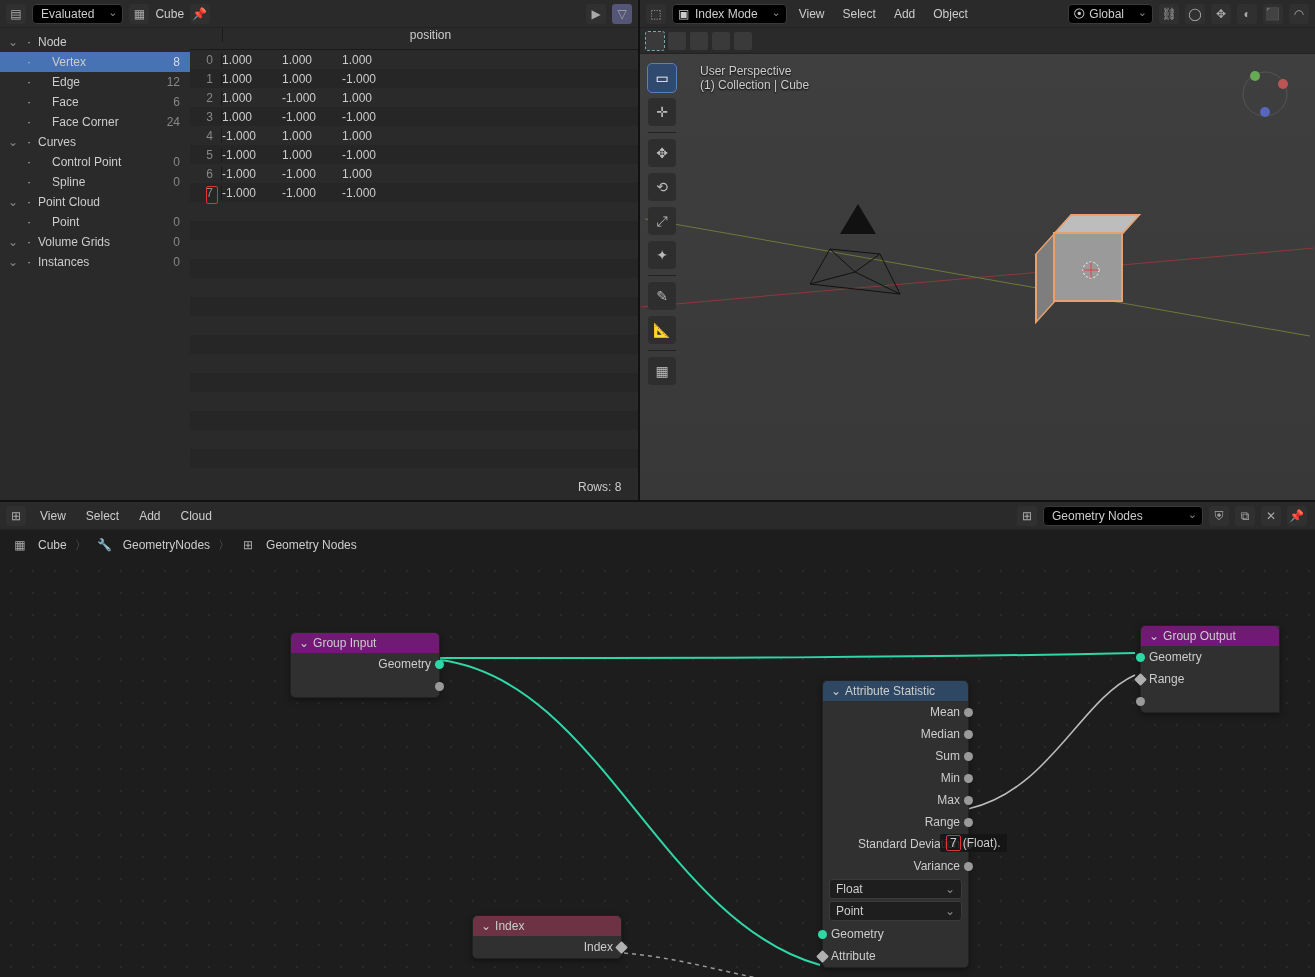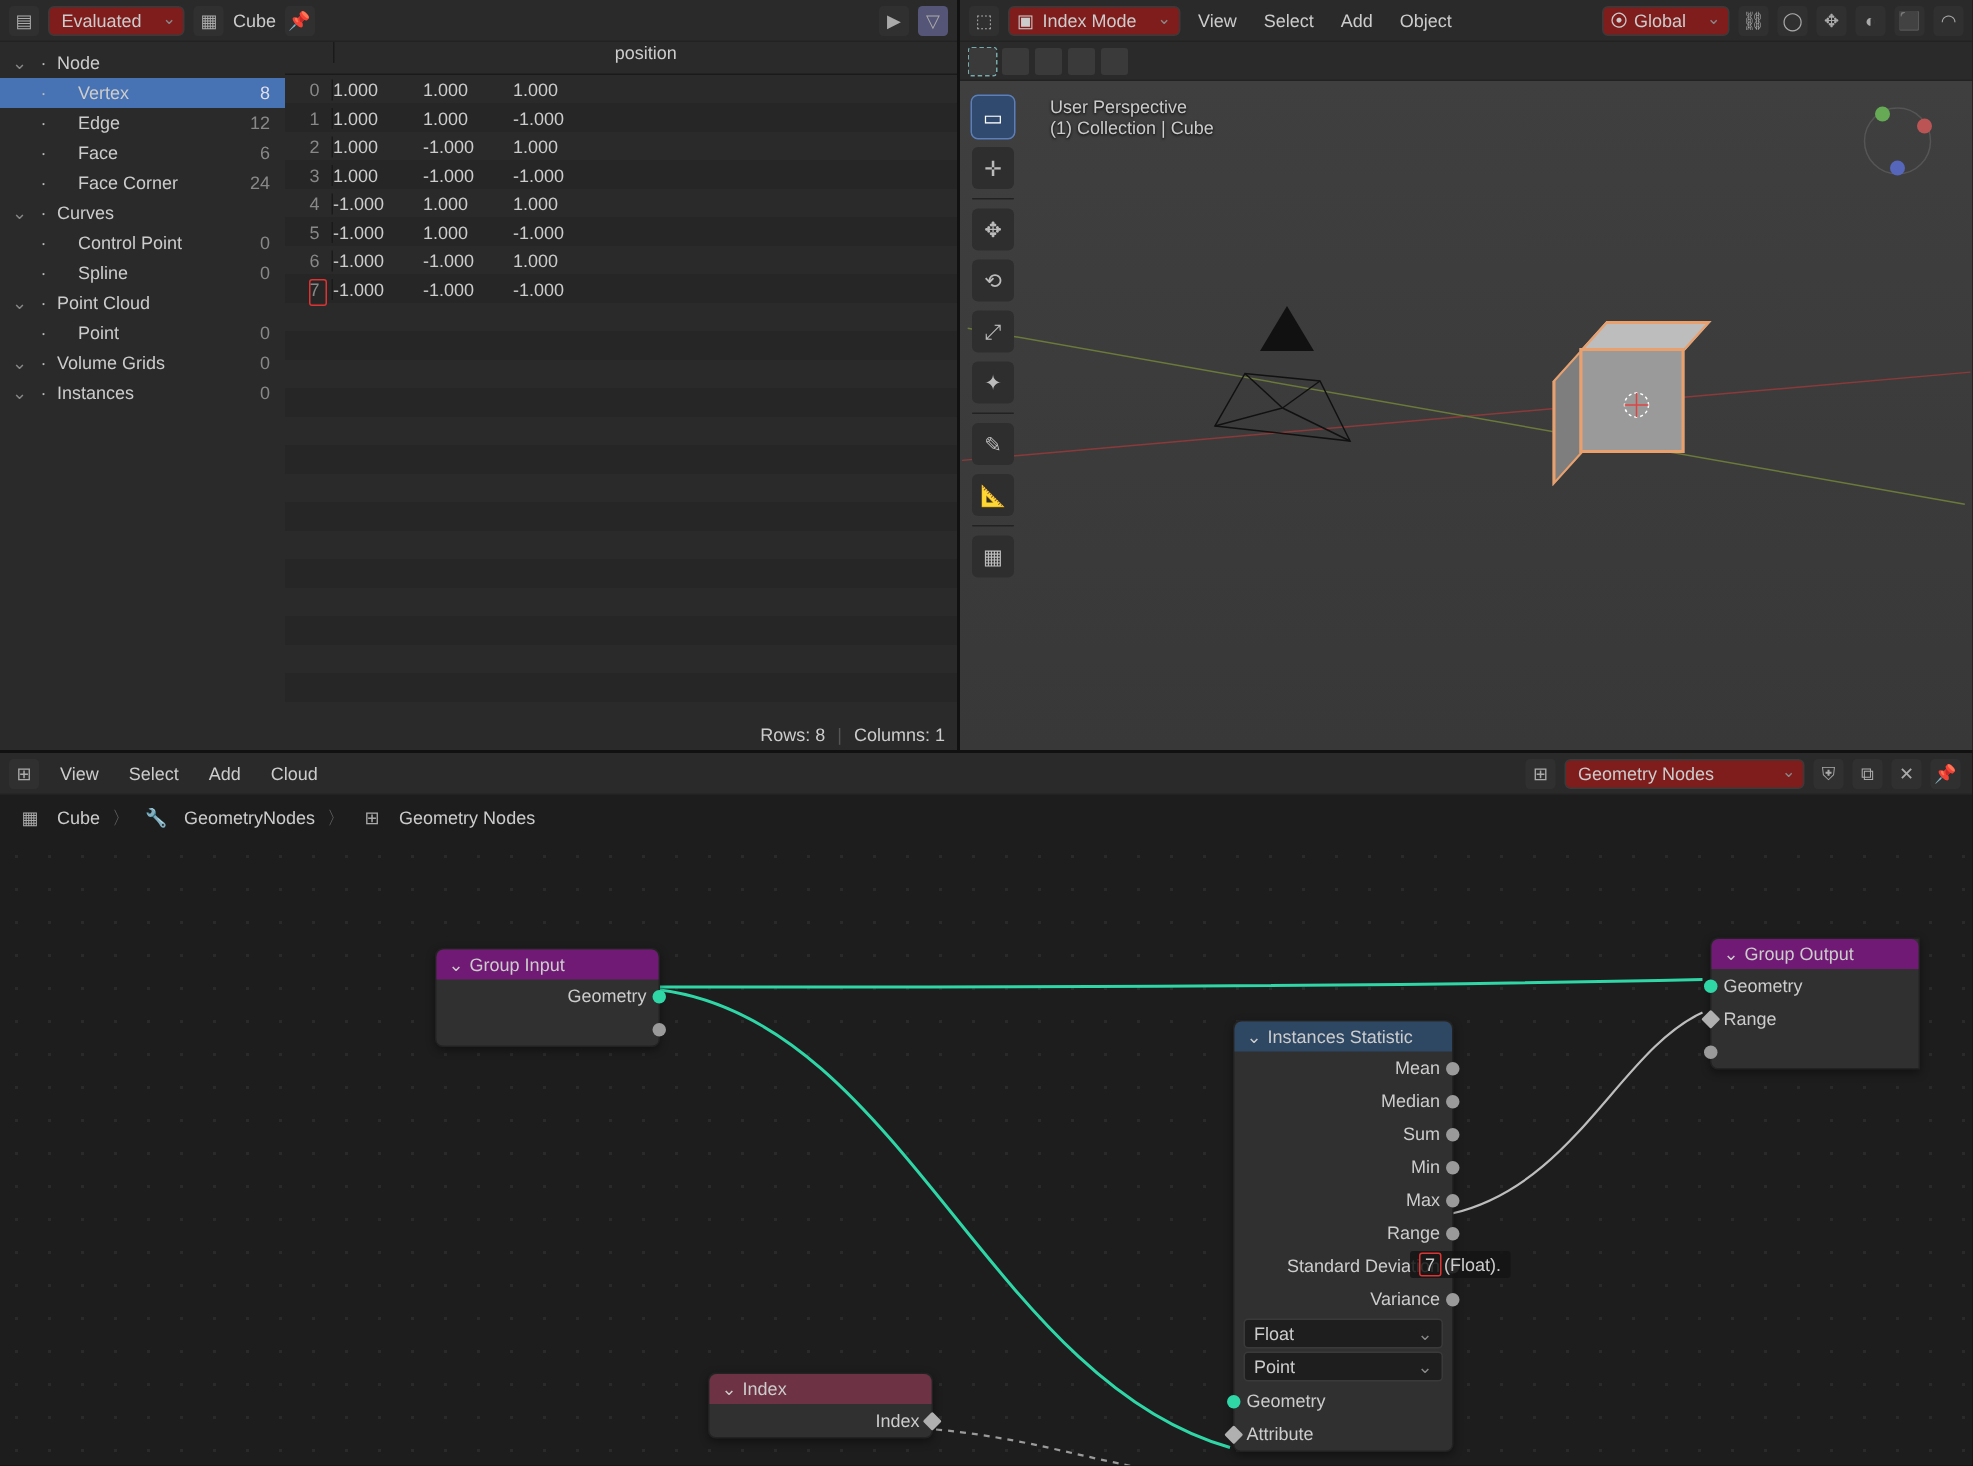--- a/index.html
+++ b/index.html
@@ -1,20 +1,20 @@
 <!DOCTYPE html>
 <html><head>
 <meta charset="utf-8">
 <style>
   * { box-sizing: border-box; margin: 0; padding: 0; font-family: sans-serif; font-size: 12px; color: #ccc; }
   body { background: #1f1f1f; width: 1315px; height: 977px; overflow: hidden; }
   .app { display: grid; grid-template-columns: 638px 1fr; grid-template-rows: 500px 1fr; width: 100%; height: 100%; gap: 2px; background: #111; }
   .panel { background: #2a2a2a; position: relative; overflow: hidden; }
   .header { display: flex; align-items: center; height: 28px; background: #2a2a2a; border-bottom: 1px solid #222; padding: 0 6px; gap: 6px; }
-  .dropdown { background: #7f1d1d; border: 1px solid #3a3a3a; border-radius: 4px; padding: 2px 28px 2px 8px; position: relative; cursor: pointer; }
+  .dropdown { background: #000000; border: 1px solid #3a3a3a; border-radius: 4px; padding: 2px 28px 2px 8px; position: relative; cursor: pointer; }
   .dropdown::after { content: "⌄"; position: absolute; right: 5px; top: 1px; font-size: 11px; color: #888; }
   .iconbtn { width: 20px; height: 20px; background: #303030; border-radius: 3px; display: flex; align-items: center; justify-content: center; cursor: pointer; color: #aaa; }
   .iconbtn.active { background: #557; }
   .grow { flex: 1; }
 
   
   .ss-body { display: flex; height: calc(100% - 48px); }
   .ss-sidebar { width: 190px; background: #2a2a2a; padding: 4px 0; }
   .ss-item { display: flex; align-items: center; height: 20px; padding: 0 10px 0 6px; cursor: pointer; }
   .ss-item.sel { background: #4772b3; color: #fff; }
@@ -27,21 +27,21 @@
   .ss-table { flex: 1; background: #232323; position: relative; }
   .ss-thead { display: flex; height: 22px; align-items: flex-start; background: #2a2a2a; border-bottom: 1px solid #1a1a1a; }
   .ss-thead .idxcol { width: 32px; }
   .ss-thead .poscol { flex: 1; text-align: center; border-left: 1px solid #1a1a1a; }
   .ss-row { display: flex; height: 19px; align-items: center; }
   .ss-row:nth-child(odd) { background: #2a2a2a; }
   .ss-row:nth-child(even) { background: #262626; }
   .ss-row .idx { width: 32px; text-align: right; padding-right: 8px; color: #888; border-right: 1px solid #1a1a1a; position: relative; }
   .ss-row .cell { width: 60px; text-align: left; padding-right: 8px; }
   .ss-row .idx.marked::after { content:""; position:absolute; right:3px; top:0; width:10px; height:16px; border:1px solid #d33; border-radius:2px; }
-  .ss-footer { position: absolute; bottom: 0; right: 8px; height: 20px; display: flex; align-items: center; gap: 8px; color: #aaa; font-size: 11px; }
+  .ss-footer { position: absolute; bottom: 0; right: 8px; height: 20px; display: flex; align-items: center; gap: 8px; color: #aaa; font-size: 11px; flex-direction: column; }
 
   
   .vp { position: relative; height: 100%; background: #3d3d3d; }
   .vp-header { display: flex; align-items: center; height: 28px; background: #2a2a2a; padding: 0 6px; gap: 6px; border-bottom: 1px solid #222; z-index: 5; position: relative;}
   .vp-header .menu { padding: 2px 6px; cursor: pointer; }
   .vp-sub { display: flex; align-items: center; height: 26px; padding: 0 6px; gap: 4px; background: #2a2a2a; border-bottom: 1px solid #222; position: relative; z-index:5;}
   .selmode-btn { width:18px; height:18px; background:#3a3a3a; border-radius:2px; cursor:pointer; }
   .vp-canvas { position: absolute; top: 54px; left: 0; right: 0; bottom: 0; background: linear-gradient(#3f3f3f,#383838); overflow: hidden; }
   .axis-x { position:absolute; height:1px; background:#8b3a3a; top:50%; left:0; right:0; transform: rotate(-5deg); transform-origin: center; }
   .axis-y { position:absolute; height:1px; background:#6a7a3a; top:50%; left:0; right:0; transform: rotate(10deg); transform-origin: center; }
@@ -433,21 +433,21 @@
 
       <div class="node red" style="left:472px; top:355px; width:150px">
         <div class="node-title">Index</div>
         <div class="node-row out">
           <span>Index</span>
           <div class="sock out dia"></div>
         </div>
       </div>
 
       <div class="node blue" style="left:822px; top:120px; width:147px">
-        <div class="node-title">Instances Statistic</div>
+        <div class="node-title">Attribute Statistic</div>
         <div id="attr-outs">
             <div class="node-row out">
               <span>Mean</span>
               <div class="sock out val"></div>
             </div>
             <div class="node-row out">
               <span>Median</span>
               <div class="sock out val"></div>
             </div>
             <div class="node-row out">

